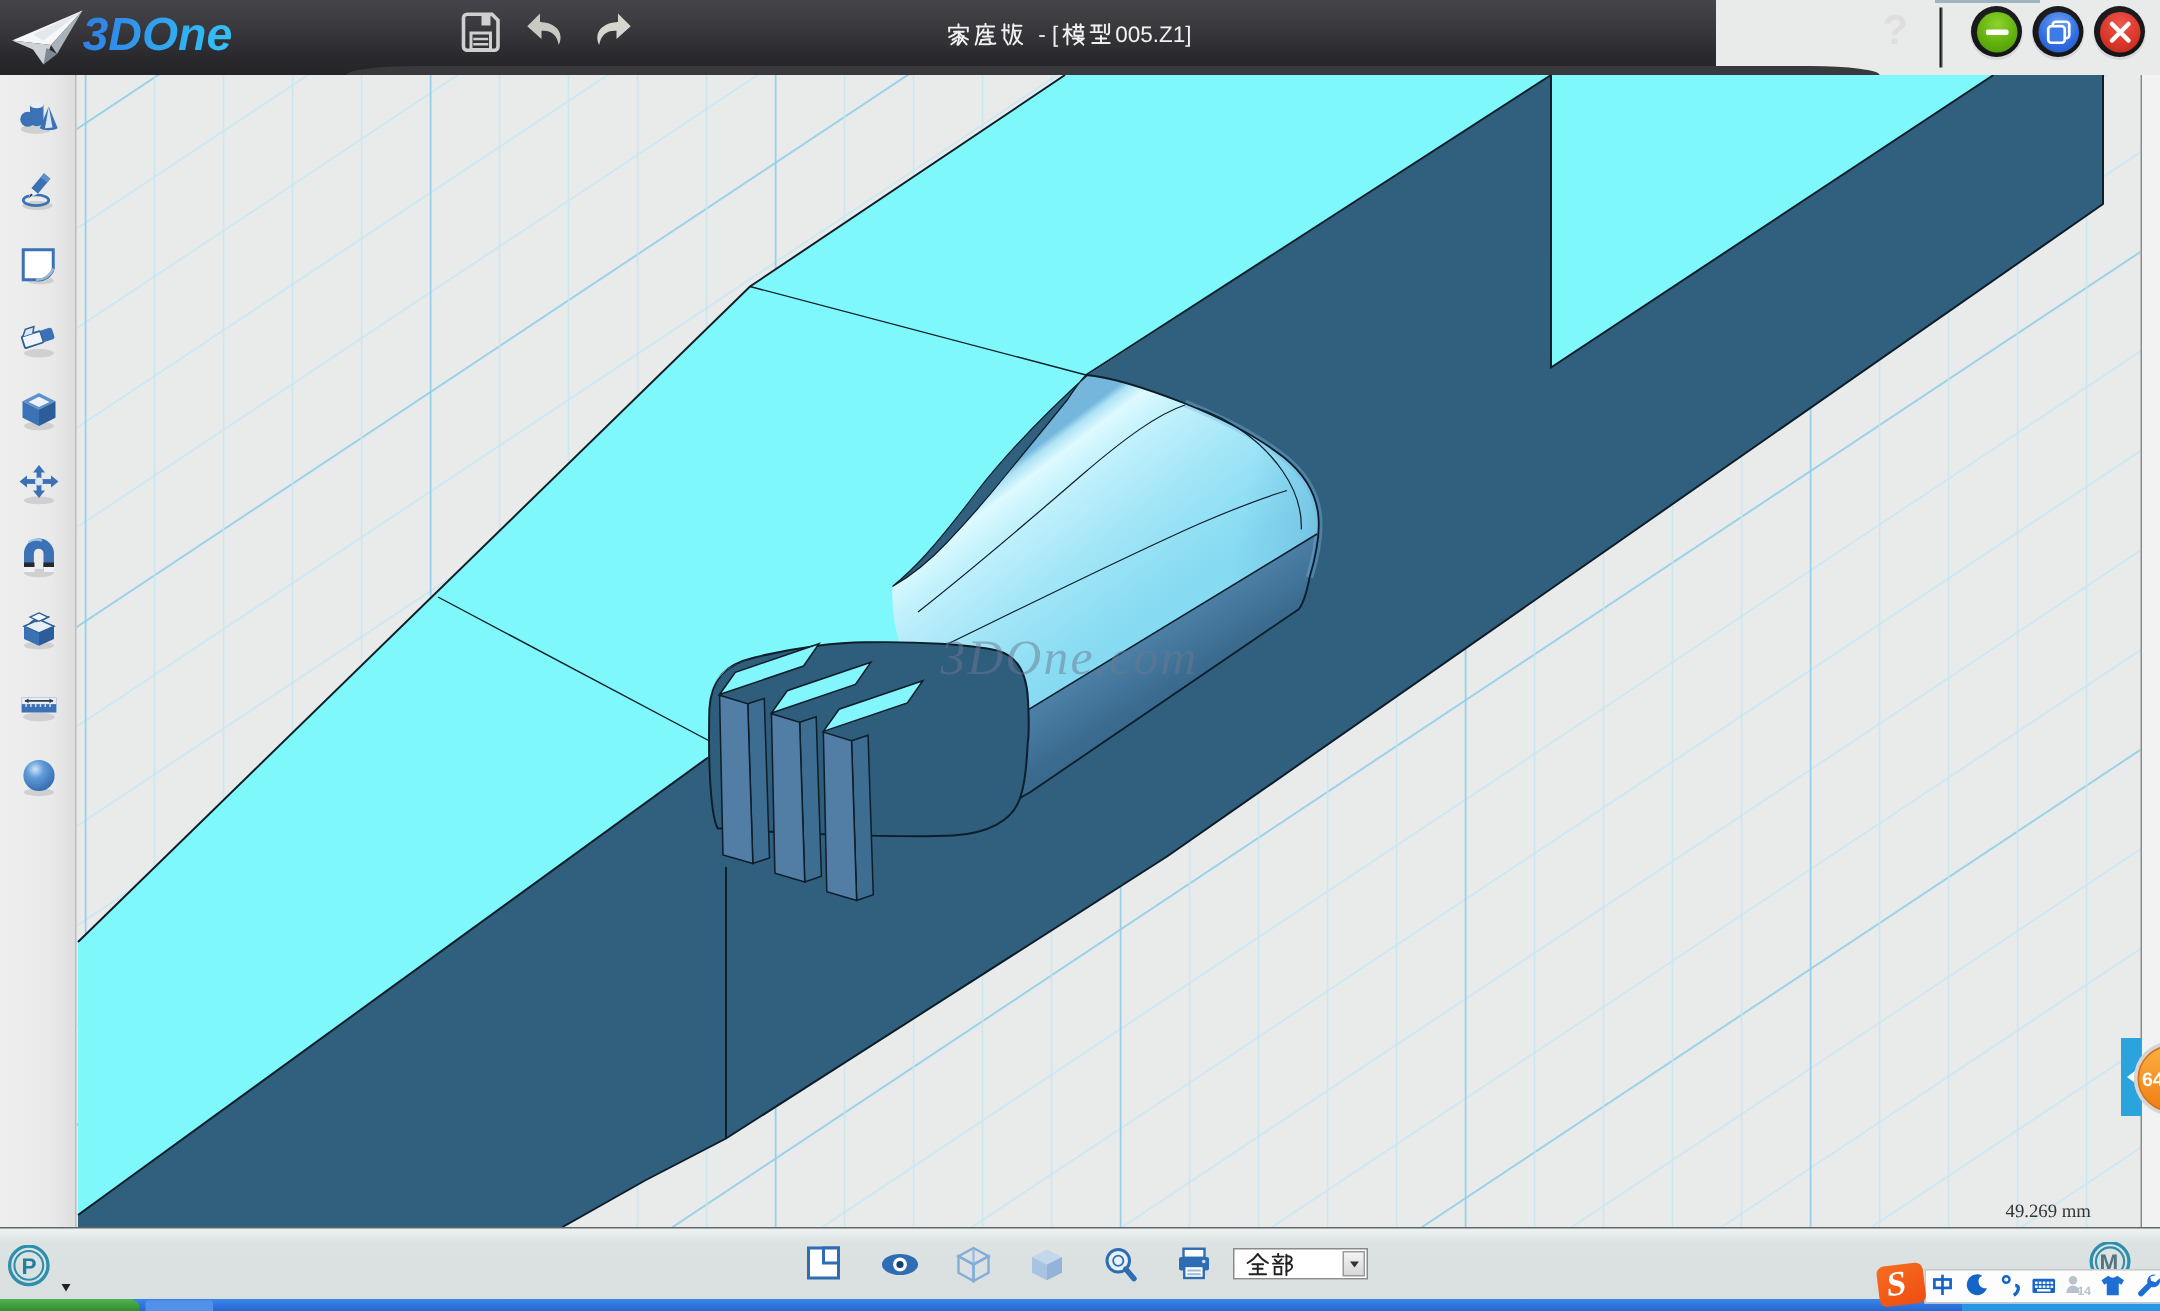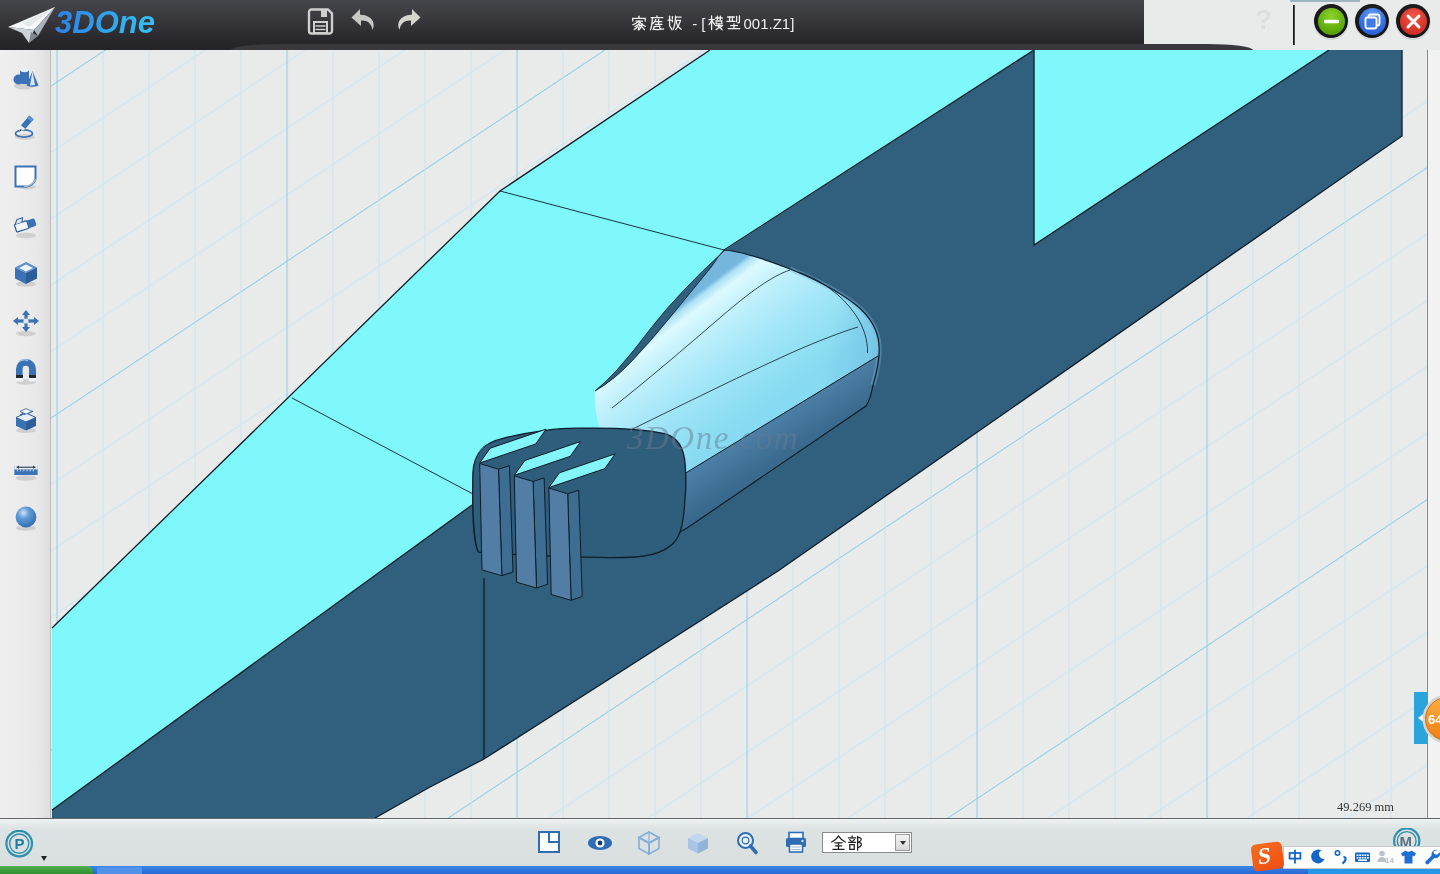--- a/index.html
+++ b/index.html
@@ -97,21 +97,21 @@
             <path d="M3.6 2 V6.2"></path>
             <path d="M6.4 2 V6.2"></path>
             <path d="M1 6.4 H9"></path>
             <path d="M10.6 1.4 V6.8"></path>
             <path d="M13.4 1 V6.4 C13.4 7.6 12.8 8 11.8 7.8"></path>
             <path d="M8 8.8 V13"></path>
             <path d="M4.6 10.6 H11.4"></path>
             <path d="M2.2 13.6 H13.8"></path>
           </g>
         </svg>
-    <span style="font-size:15px">001.Z1]</span>
+    <span style="font-size:15px">005.Z1]</span>
   </div>
   <div class="abs" style="left:1255px;top:4px;font:bold 28px 'Liberation Sans',sans-serif;color:#dedede">?</div>
   <div class="abs" style="left:1293px;top:5px;width:1px;height:40px;background:#18181a;box-shadow:1px 0 0 #4a4a4e"></div>
 
   <div class="abs" style="left:1314px;top:4px;width:34px;height:34px;border-radius:50%;background:radial-gradient(circle at 50% 40%,#2b2b2e,#151517 70%);box-shadow:0 1.5px 0 0.5px rgba(200,200,205,0.55)">
     <div class="abs" style="left:3.5px;top:3.5px;width:27px;height:27px;border-radius:50%;background:radial-gradient(circle at 50% 30%,#8ed32a,#5fae0d 60%,#4c9205)">
       <svg width="27" height="27" viewBox="0 0 27 27">
             <rect x="6" y="11.7" width="15" height="3.6" rx="1.2" fill="#fff"></rect>
           </svg>
     </div>

